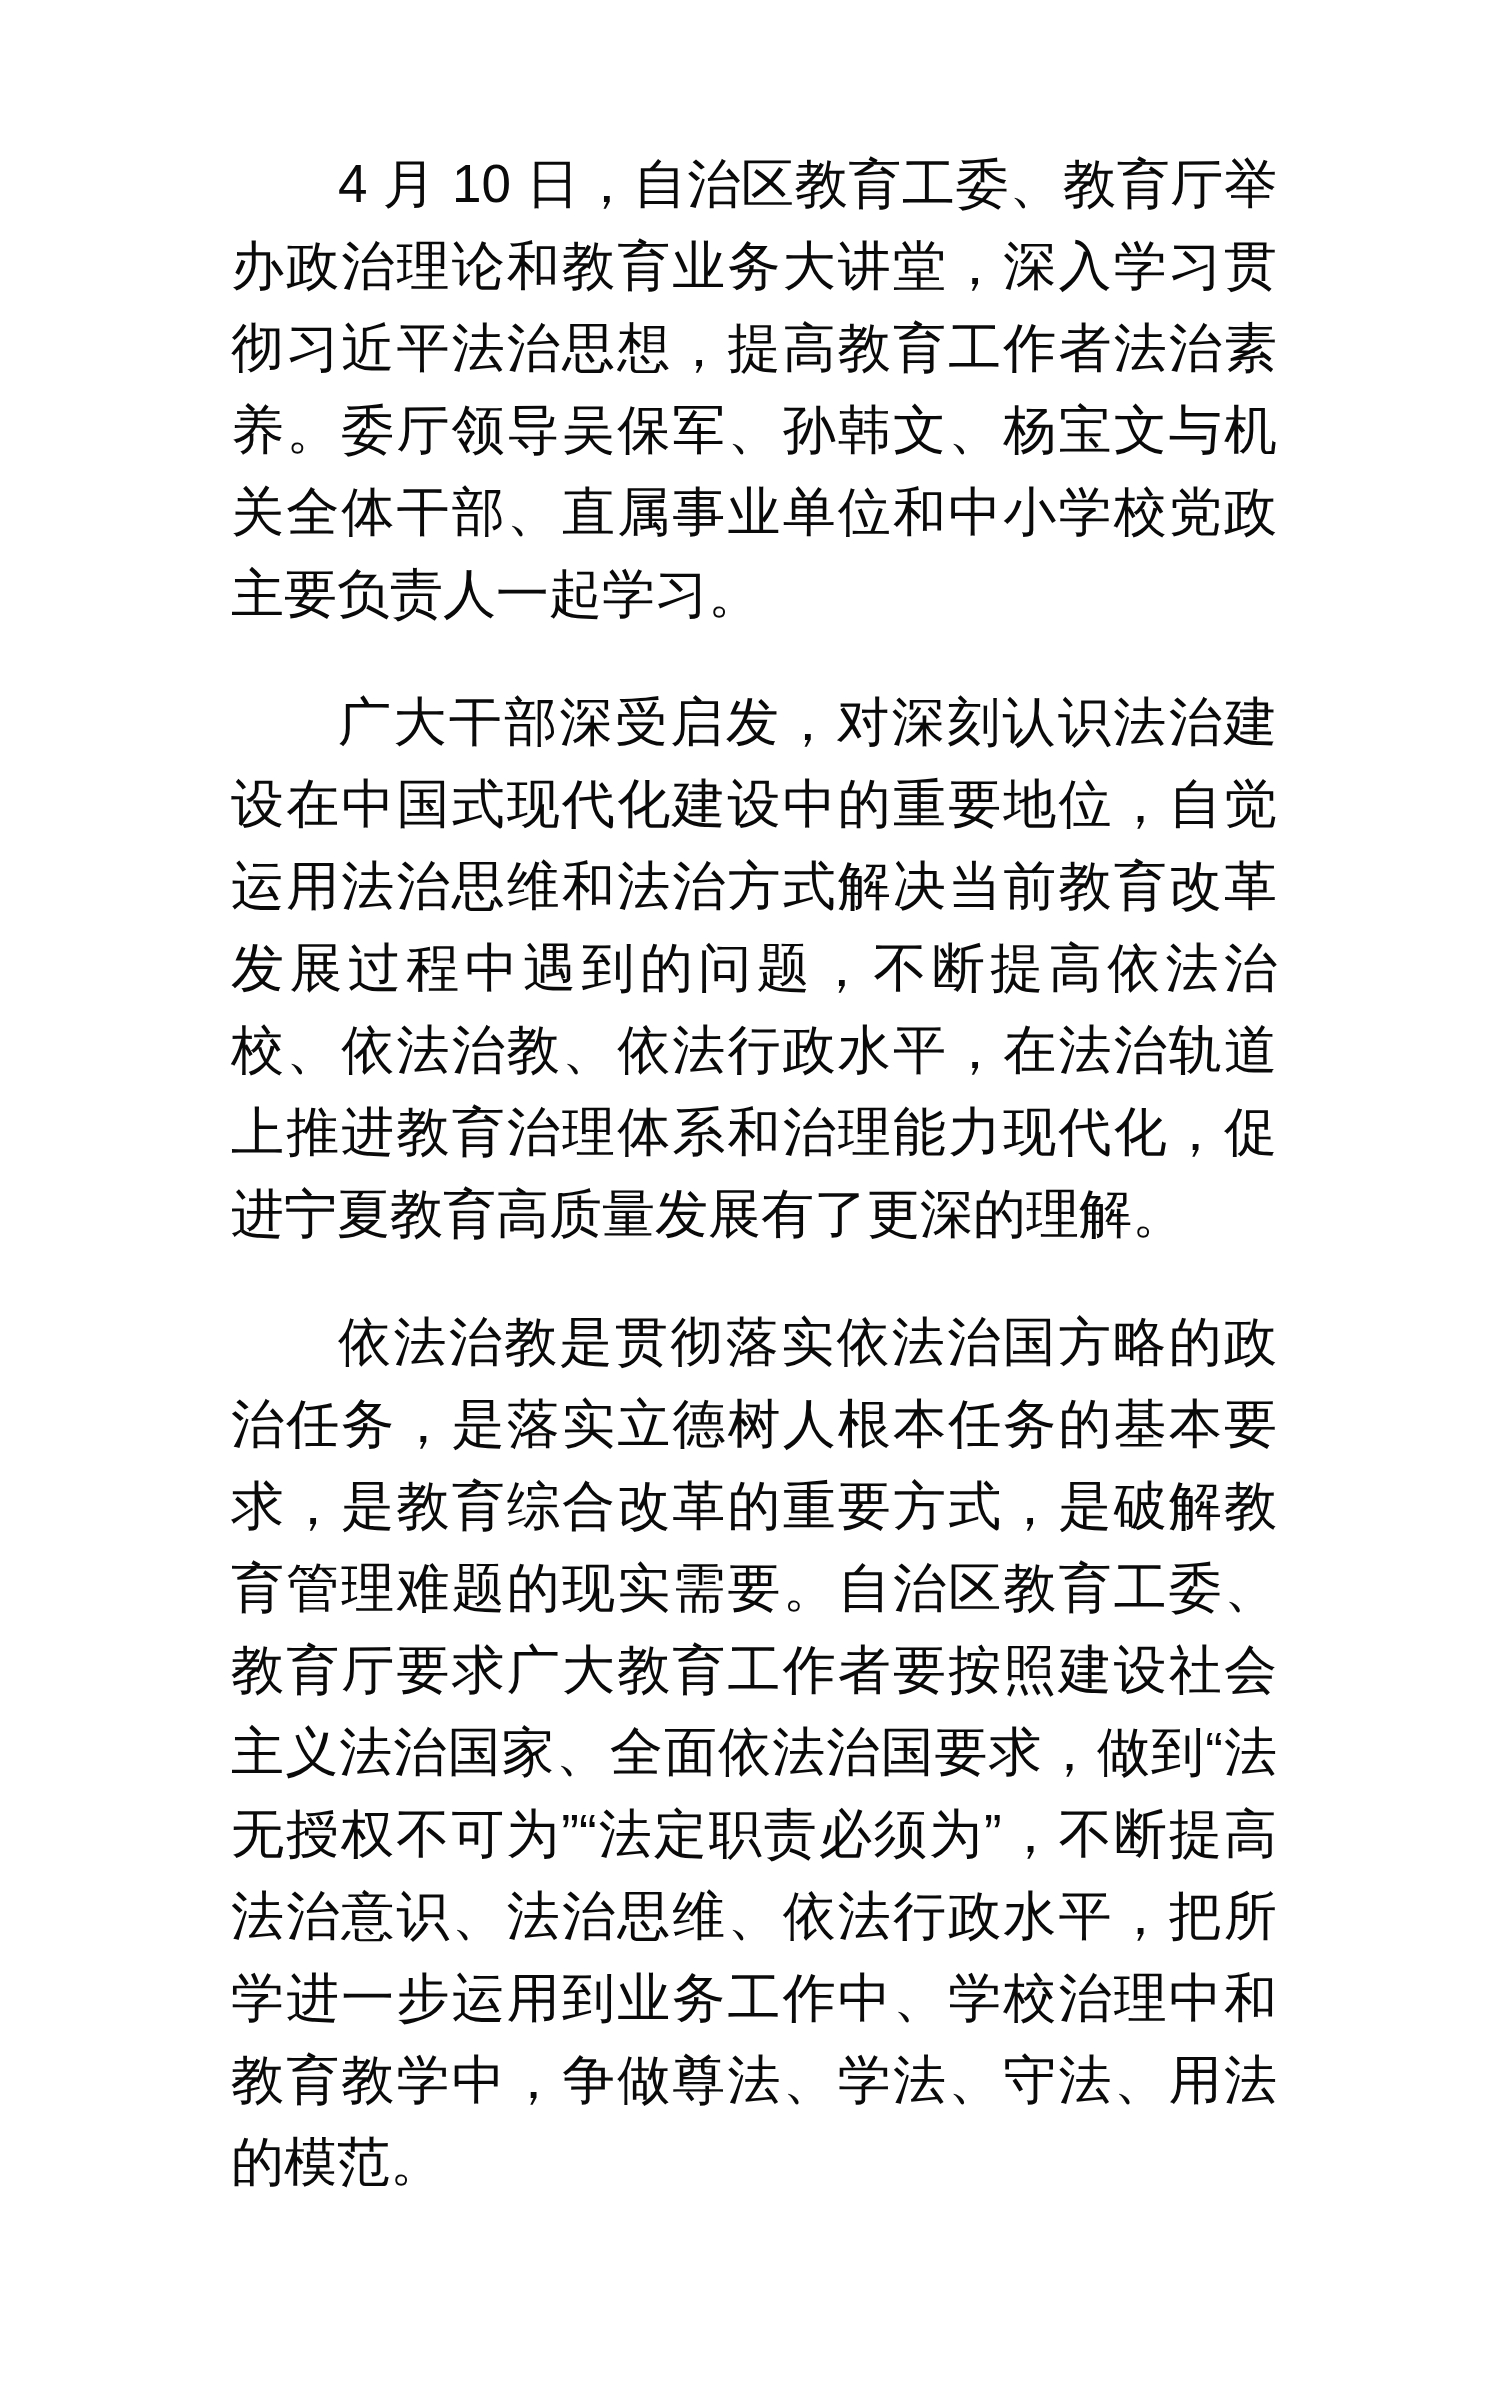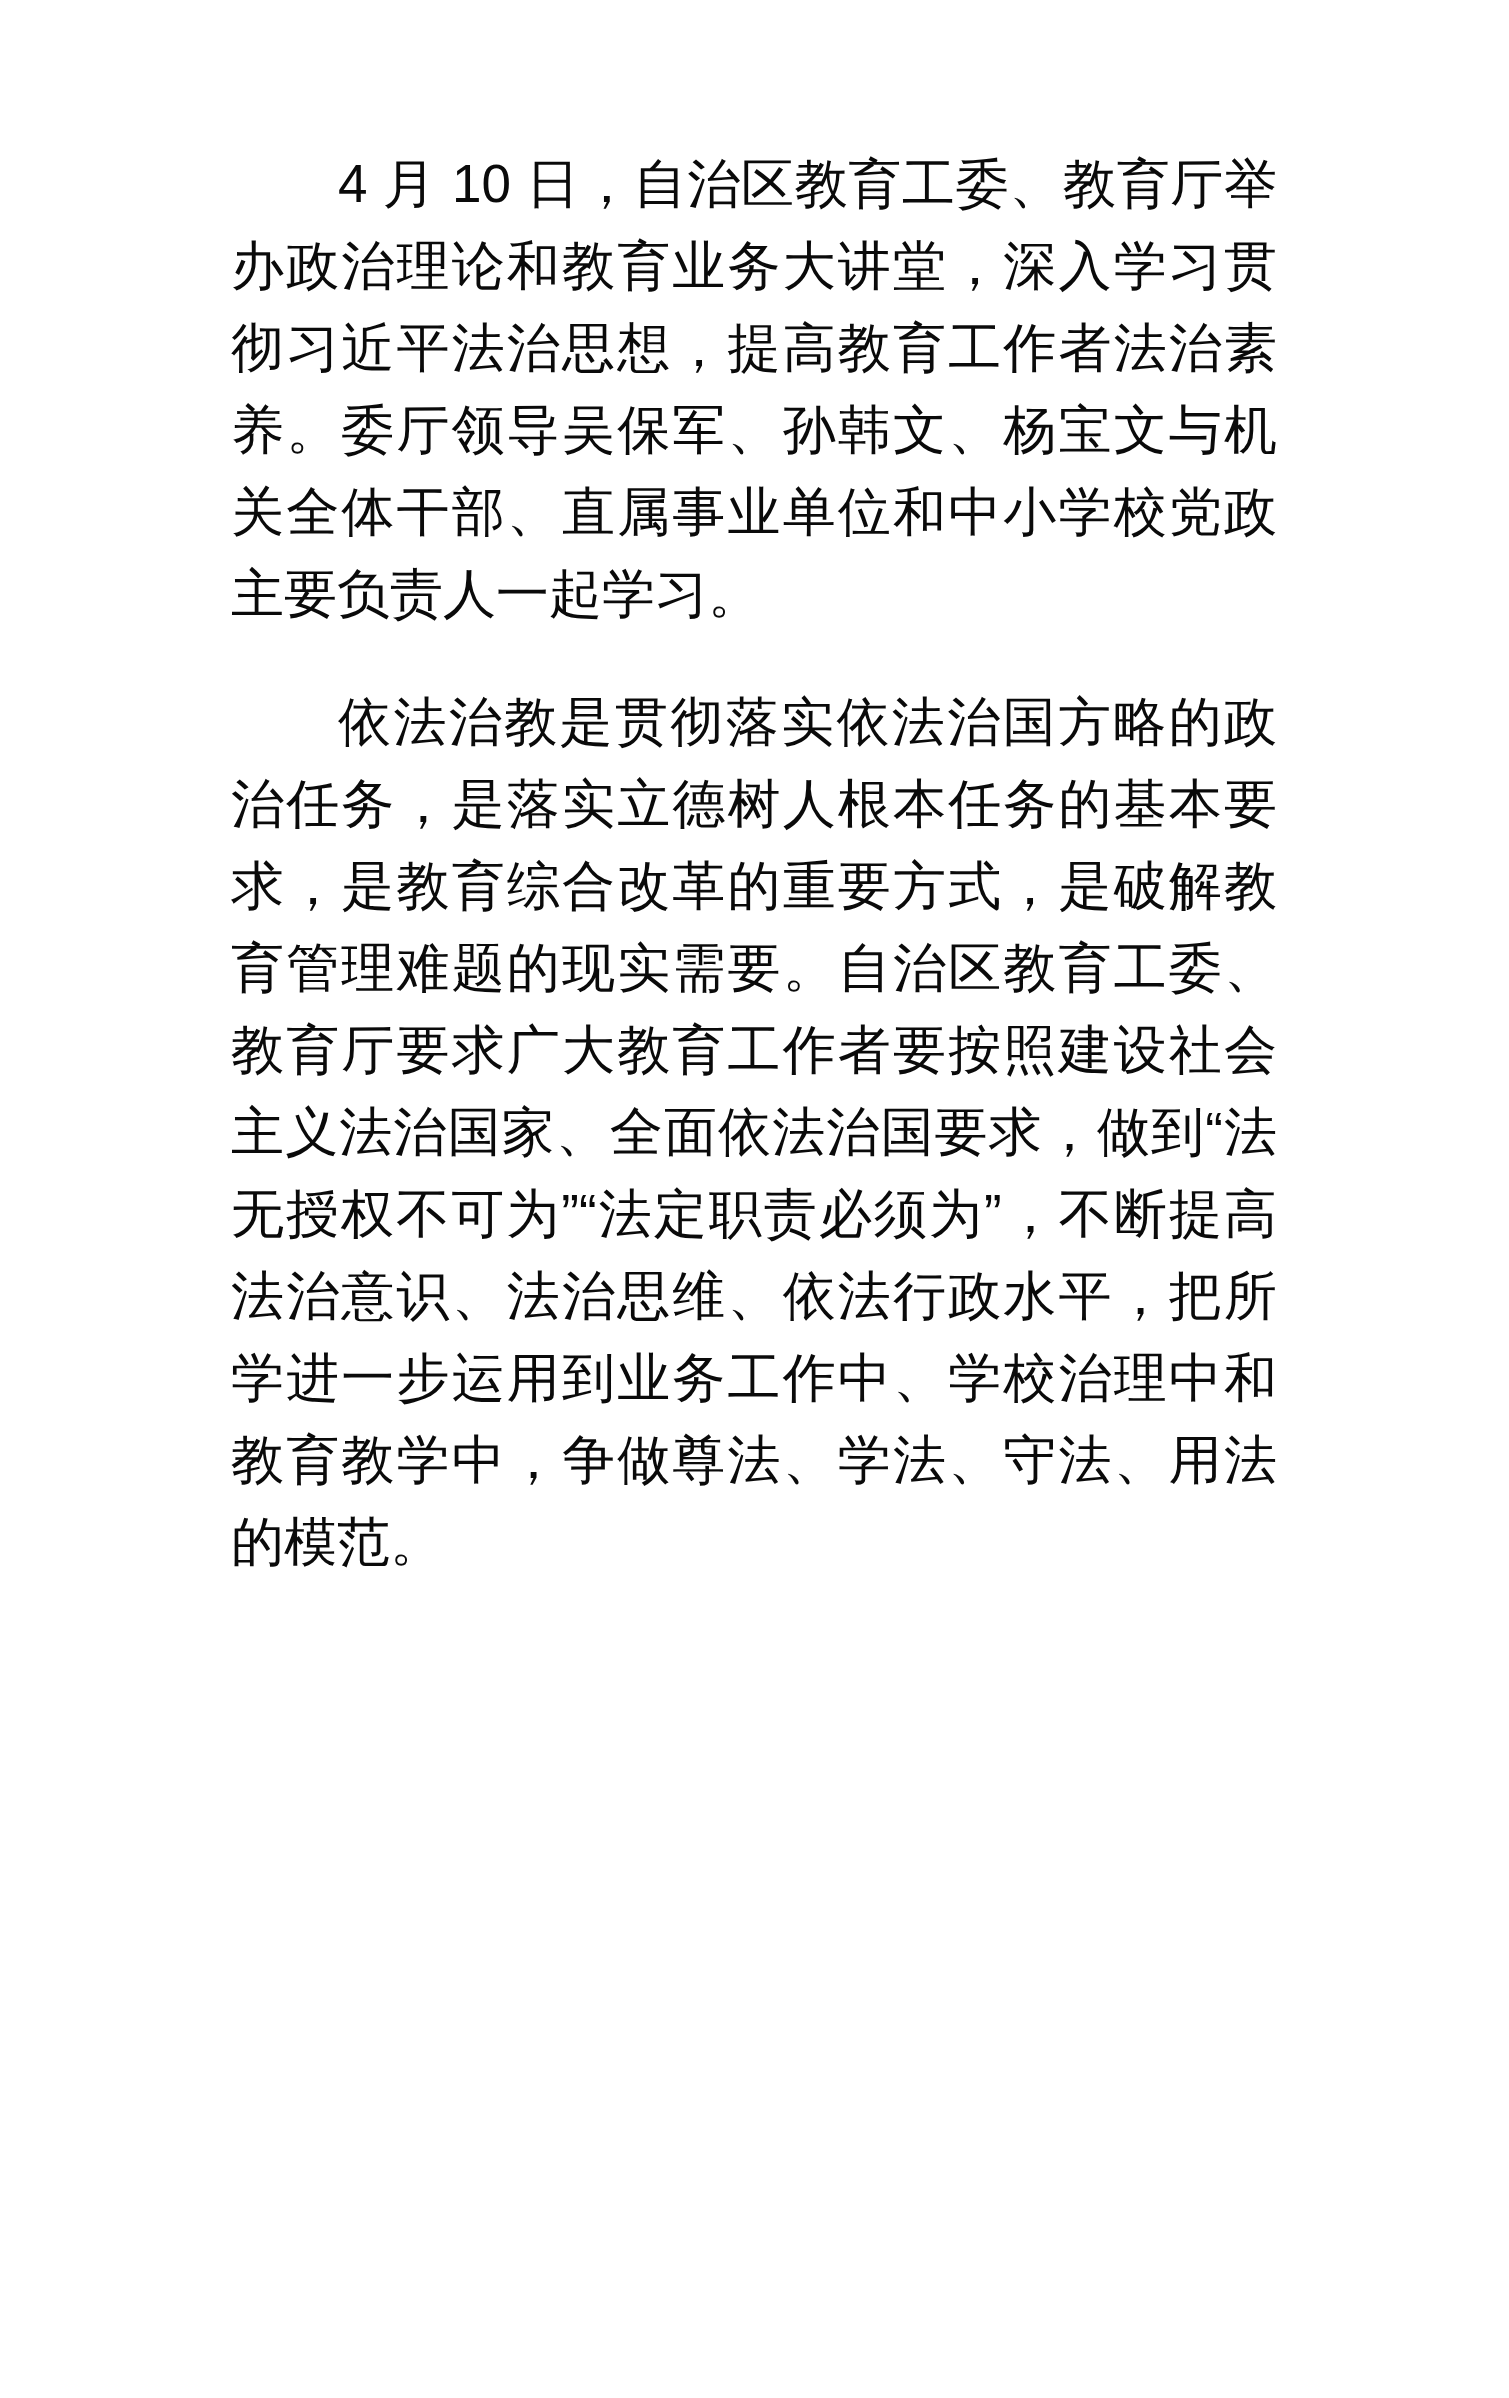--- a/index.html
+++ b/index.html
@@ -46,18 +46,19 @@
 </style>
 </head>
 <body>
 
 <div class="page">
   <div class="doc-body">
 
     <p class="para">4 月 10 日，自治区教育工委、教育厅举办政治理论和教育业务大讲堂，深入学习贯彻习近平法治思想，提高教育工作者法治素养。委厅领导吴保军、孙韩文、杨宝文与机关全体干部、直属事业单位和中小学校党政主要负责人一起学习。</p>
 
 
+    <p class="para">广大干部深受启发，对深刻认识法治建设在中国式现代化建设中的重要地位，自觉运用法治思维和法治方式解决当前教育改革发展过程中遇到的问题，不断提高依法治校、依法治教、依法行政水平，在法治轨道上推进教育治理体系和治理能力现代化，促进宁夏教育高质量发展有了更深的理解。</p>
 
     <p class="para">依法治教是贯彻落实依法治国方略的政治任务，是落实立德树人根本任务的基本要求，是教育综合改革的重要方式，是破解教育管理难题的现实需要。自治区教育工委、教育厅要求广大教育工作者要按照建设社会主义法治国家、全面依法治国要求，做到“法无授权不可为”“法定职责必须为”，不断提高法治意识、法治思维、依法行政水平，把所学进一步运用到业务工作中、学校治理中和教育教学中，争做尊法、学法、守法、用法的模范。</p>
 
   </div>
 </div>
 
 
 </body></html>

